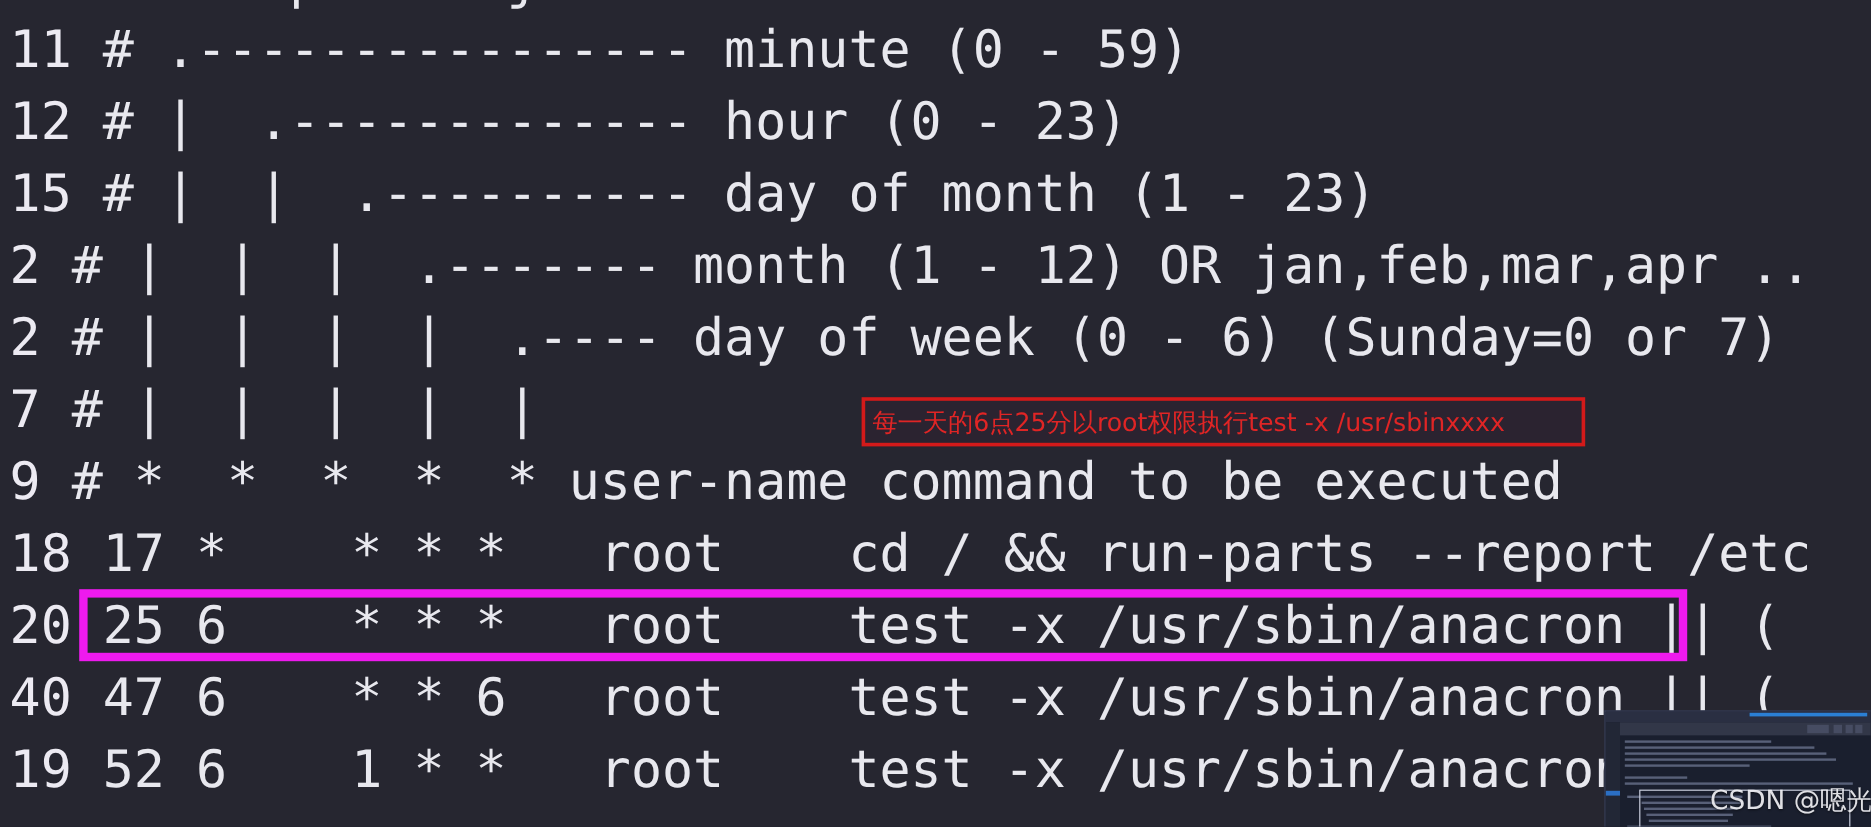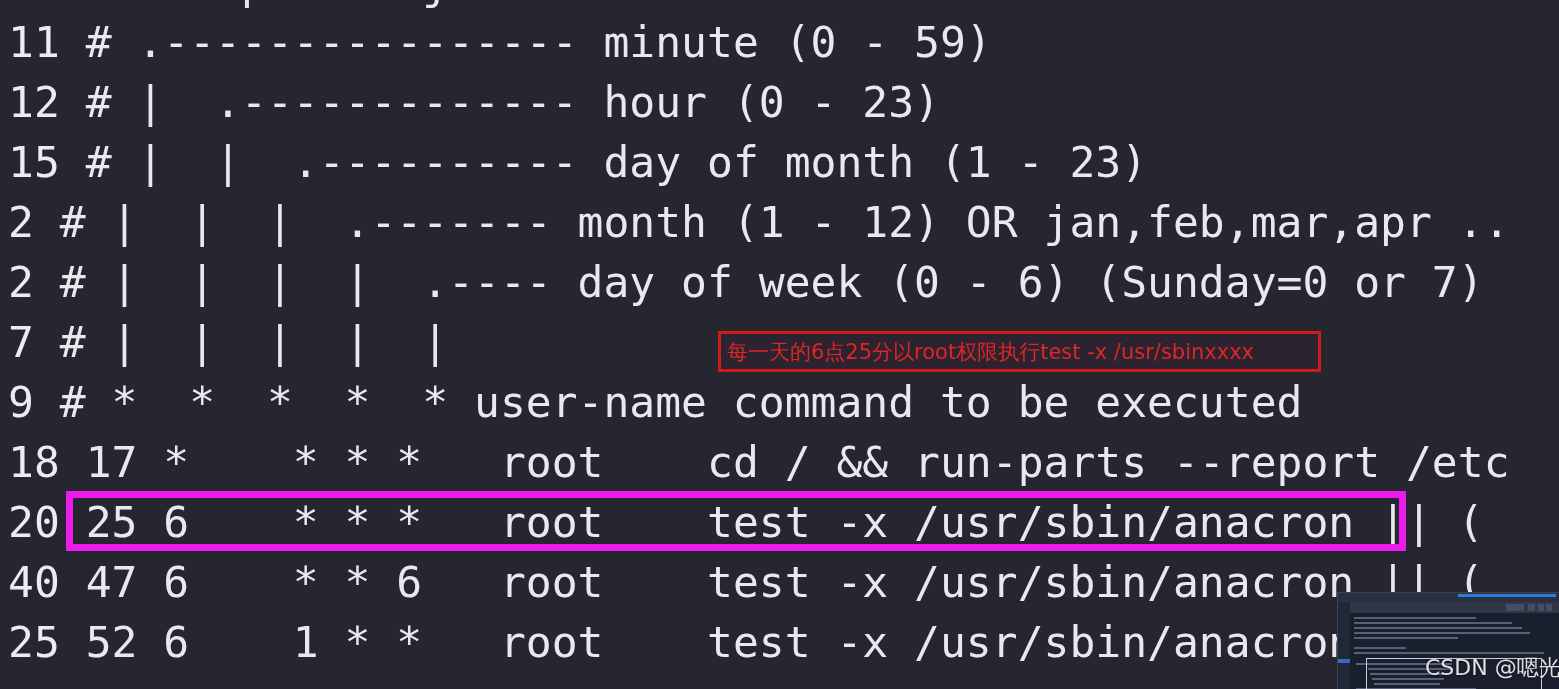--- a/index.html
+++ b/index.html
@@ -181,21 +181,21 @@
     <div class="ln" style="top:12px"><span class="lnum">11</span> <span># .---------------- minute (0 - 59)</span></div>
     <div class="ln" style="top:72px"><span class="lnum">12</span> <span># |  .------------- hour (0 - 23)</span></div>
     <div class="ln" style="top:132px"><span class="lnum">15</span> <span># |  |  .---------- day of month (1 - 23)</span></div>
     <div class="ln" style="top:192px"><span class="lnum">2</span> <span># |  |  |  .------- month (1 - 12) OR jan,feb,mar,apr ..</span></div>
     <div class="ln" style="top:252px"><span class="lnum">2</span> <span># |  |  |  |  .---- day of week (0 - 6) (Sunday=0 or 7)</span></div>
     <div class="ln" style="top:312px"><span class="lnum">7</span> <span># |  |  |  |  |</span></div>
     <div class="ln" style="top:372px"><span class="lnum">9</span> <span># *  *  *  *  * user-name command to be executed</span></div>
     <div class="ln" style="top:432px"><span class="lnum">18</span> <span>17 *    * * *   root    cd / &amp;&amp; run-parts --report /etc</span></div>
     <div class="ln" style="top:492px"><span class="lnum">20</span> <span>25 6    * * *   root    test -x /usr/sbin/anacron || (</span></div>
     <div class="ln" style="top:552px"><span class="lnum">40</span> <span>47 6    * * 6   root    test -x /usr/sbin/anacron || (</span></div>
-    <div class="ln" style="top:612px"><span class="lnum">25</span> <span>52 6    1 * *   root    test -x /usr/sbin/anacron || (</span></div>
+    <div class="ln" style="top:612px"><span class="lnum">19</span> <span>52 6    1 * *   root    test -x /usr/sbin/anacron || (</span></div>
   </div>
 
   <div id="magenta-box"></div>
 
   <div id="red-annotation">
     <span class="txt">每一天的6点25分以root权限执行test -x /usr/sbinxxxx</span>
   </div>
 
   <div id="pip">
     <div class="pip-titlebar"></div>

